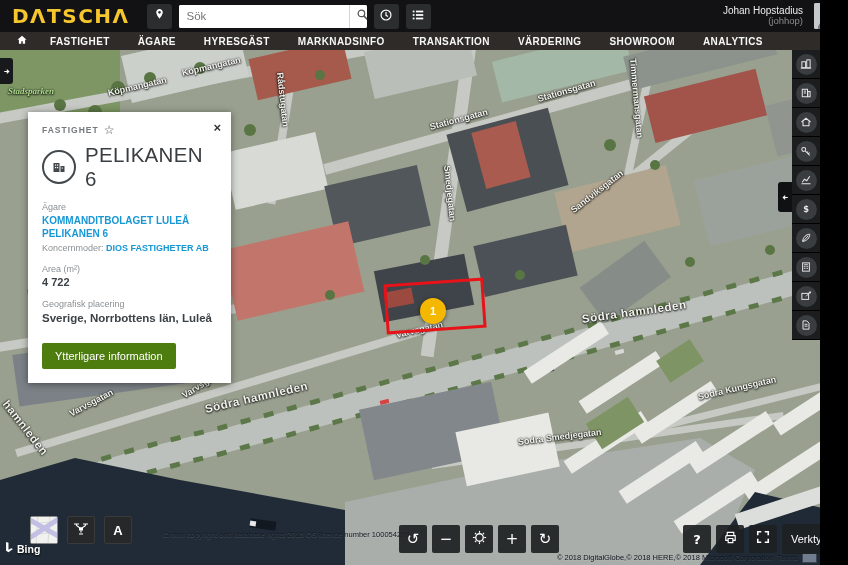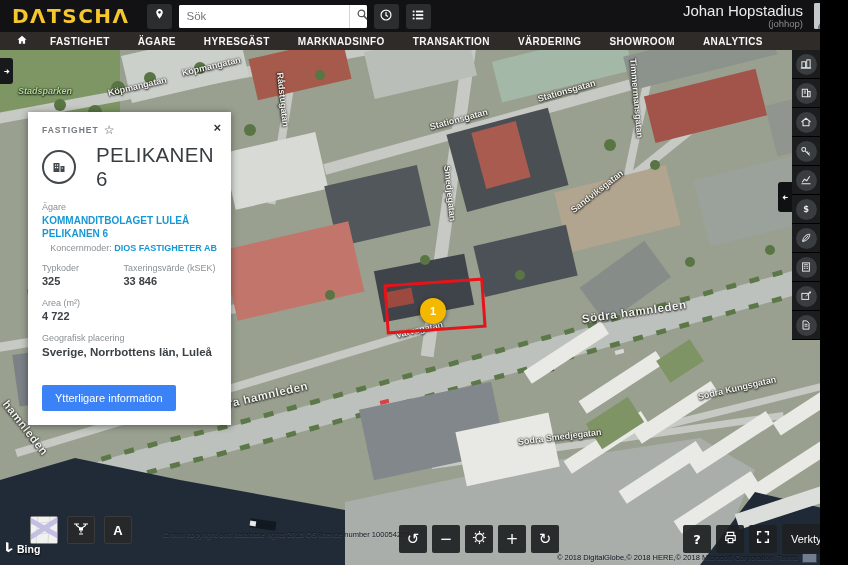--- a/index.html
+++ b/index.html
@@ -12,21 +12,21 @@
         letter-spacing:1.5px;margin:0 10px 0 4px;user-select:none;}
   .tb-btn{width:25px;height:25px;background:#2b2d2f;border:none;border-radius:3px;
           display:flex;align-items:center;justify-content:center;padding:0;cursor:pointer;}
   .searchwrap{display:flex;width:188px;height:23px;background:#fff;border-radius:2px;overflow:hidden;}
   .searchwrap input{flex:1;border:0;outline:none;font-size:11.5px;padding:0 8px;color:#444;
                     font-family:"Liberation Sans",sans-serif;}
   .magbtn{width:30px;background:#fff;border:0;border-left:1px solid #d4d4d4;display:flex;
           align-items:center;justify-content:center;cursor:pointer;}
   .tb-spacer{flex:1;}
   .userblock{text-align:right;line-height:1.15;margin-right:4px;}
-  .uname{color:#ececec;font-size:15px;}
+  .uname{color:#ececec;font-size:10px;}
   .uhandle{color:#8b8b8b;font-size:9.5px;}
   .avatar{width:26px;height:26px;border-radius:2px;background:#c6c9cb;overflow:hidden;flex:0 0 auto;}
   
   .navbar{position:absolute;left:0;top:32px;width:848px;height:18px;background:#2e2b28;
           display:flex;align-items:center;padding:0 10px;box-sizing:border-box;}
   .nav-home{background:none;border:0;padding:0 8px 0 6px;display:flex;align-items:center;cursor:pointer;}
   .nav-item{background:none;border:0;color:#f7f7f5;font-size:10px;font-weight:bold;
             letter-spacing:.4px;padding:0 14px;cursor:pointer;font-family:"Liberation Sans",sans-serif;}
   .nav-up{margin-left:auto;background:none;border:0;padding:0 4px;cursor:pointer;display:flex;align-items:center;}
   
@@ -49,32 +49,32 @@
                 border-radius:0 3px 3px 0;z-index:6;display:flex;align-items:center;justify-content:center;
                 padding:0;cursor:pointer;}
   
   .popup{position:absolute;left:28px;top:112px;width:203px;background:#fff;z-index:7;
          box-shadow:0 1px 7px rgba(0,0,0,.45);padding:12px 14px 14px;box-sizing:border-box;}
   .ptype-row{display:flex;align-items:center;gap:5px;}
   .ptype{font-size:8.5px;color:#75797d;letter-spacing:1px;font-weight:bold;}
   .pstar{font-size:12px;color:#4a4f54;line-height:1;cursor:pointer;background:none;border:0;padding:0;}
   .pclose{position:absolute;right:8px;top:7px;background:none;border:0;font-size:13px;font-weight:bold;
           color:#2f3337;cursor:pointer;line-height:1;padding:2px;}
-  .ptitle-row{display:flex;align-items:center;gap:20px;margin-top:7px;}
+  .ptitle-row{display:flex;align-items:center;gap:9px;margin-top:7px;}
   .picon{width:30px;height:30px;border:2px solid #43484c;border-radius:50%;display:flex;
          align-items:center;justify-content:center;flex:0 0 auto;}
   .ptitle{font-size:20.5px;color:#383d41;font-weight:400;letter-spacing:.3px;}
   .plabel{font-size:9px;color:#8b9094;margin-top:11px;}
   .plink{font-size:10px;font-weight:bold;color:#1798d5;margin-top:3px;line-height:1.25;cursor:pointer;}
-  .pconcern{font-size:9px;color:#8b9094;margin-top:3px;text-align:right;}
+  .pconcern{font-size:9px;color:#8b9094;margin-top:3px;}
   .pconcern b{color:#1798d5;cursor:pointer;}
   .pgrid{display:grid;grid-template-columns:1fr 1.15fr;margin-top:10px;row-gap:2px;}
   .pval{font-size:11px;font-weight:bold;color:#3c4145;margin-top:2px;}
   .pgeo{font-size:11.5px;font-weight:bold;color:#3c4145;margin-top:3px;}
-  .pbtn{margin-top:27px;background:#3b82f6;color:#fff;border:0;border-radius:2px;font-size:11px;
+  .pbtn{margin-top:19px;background:#4d7c0f;color:#fff;border:0;border-radius:2px;font-size:11px;
         padding:7px 13px;cursor:pointer;font-family:"Liberation Sans",sans-serif;}
   
   .rightbar{position:absolute;right:0;top:50px;width:28px;background:#101112;z-index:8;}
   .rb-tile{width:28px;height:29px;background:#1b1d1e;border:0;border-bottom:1px solid #000;
            display:flex;align-items:center;justify-content:center;padding:0;cursor:pointer;}
   .rb-circ{width:21px;height:21px;border-radius:50%;background:#393d40;display:flex;
            align-items:center;justify-content:center;}
   .collapse-tab{position:absolute;right:28px;top:182px;width:14px;height:30px;background:#101112;
                 border:0;border-radius:3px 0 0 3px;z-index:8;display:flex;align-items:center;
                 justify-content:center;padding:0;cursor:pointer;}
@@ -264,21 +264,21 @@
           <circle cx="45" cy="155" r="6"></circle>
           <circle cx="330" cy="245" r="5"></circle>
         <circle cx="425" cy="210" r="5"></circle>
           <circle cx="520" cy="225" r="5"></circle>
           <circle cx="690" cy="212" r="5"></circle>
         <circle cx="770" cy="200" r="5"></circle>
       </g>
     </svg>
   </div>
 
-  <span class="mlabel park" style="left:18px;top:86px;">Stadsparken</span>
+  <span class="mlabel park" style="left:8px;top:86px;font-family:Liberation Serif, serif;">Stadsparken</span>
   <span class="mlabel" style="left:108px;top:88px;transform:rotate(-13deg);">Köpmangatan</span>
   <span class="mlabel" style="left:182px;top:68px;transform:rotate(-13deg);">Köpmangatan</span>
   <span class="mlabel" style="left:285px;top:72px;transform:rotate(84deg);transform-origin:0 0;">Rådstugatan</span>
   <span class="mlabel" style="left:430px;top:122px;transform:rotate(-15deg);">Stationsgatan</span>
   <span class="mlabel" style="left:538px;top:94px;transform:rotate(-16deg);">Stationsgatan</span>
   <span class="mlabel" style="left:452px;top:165px;transform:rotate(84deg);transform-origin:0 0;">Smedjegatan</span>
   <span class="mlabel" style="left:638px;top:58px;transform:rotate(85deg);transform-origin:0 0;">Timmermansgatan</span>
   <span class="mlabel" style="left:572px;top:206px;transform:rotate(-38deg);">Sandviksgatan</span>
   <span class="mlabel" style="left:66px;top:321px;transform:rotate(-8deg);">Sandviksgatan</span>
   <span class="mlabel" style="left:183px;top:391px;transform:rotate(-32deg);">Varvsgatan</span>
@@ -319,30 +319,20 @@
               <rect x="6" y="8" width="1.2" height="1.2"></rect>
               <rect x="10.7" y="8.5" width="1.1" height="1.1"></rect>
             </g>
           </svg>
       </span>
       <h1 class="ptitle" style="margin:0;">PELIKANEN 6</h1>
     </div>
     <div class="plabel">Ägare</div>
     <div class="plink">KOMMANDITBOLAGET LULEÅ PELIKANEN 6</div>
     <div class="pconcern"><span>Koncernmoder: </span><b>DIOS FASTIGHETER AB</b></div>
-    <div class="pgrid">
-      <div>
-        <div class="plabel" style="margin-top:0;">Typkoder</div>
-        <div class="pval">325</div>
-      </div>
-      <div>
-        <div class="plabel" style="margin-top:0;">Taxeringsvärde (kSEK)</div>
-        <div class="pval">33 846</div>
-      </div>
-    </div>
     <div class="plabel">Area (m²)</div>
     <div class="pval">4 722</div>
     <div class="plabel">Geografisk placering</div>
     <div class="pgeo">Sverige, Norrbottens län, Luleå</div>
     <button class="pbtn">Ytterligare information</button>
   </section>
 
   <aside class="rightbar">
     <button class="rb-tile">
         <span class="rb-circ">

